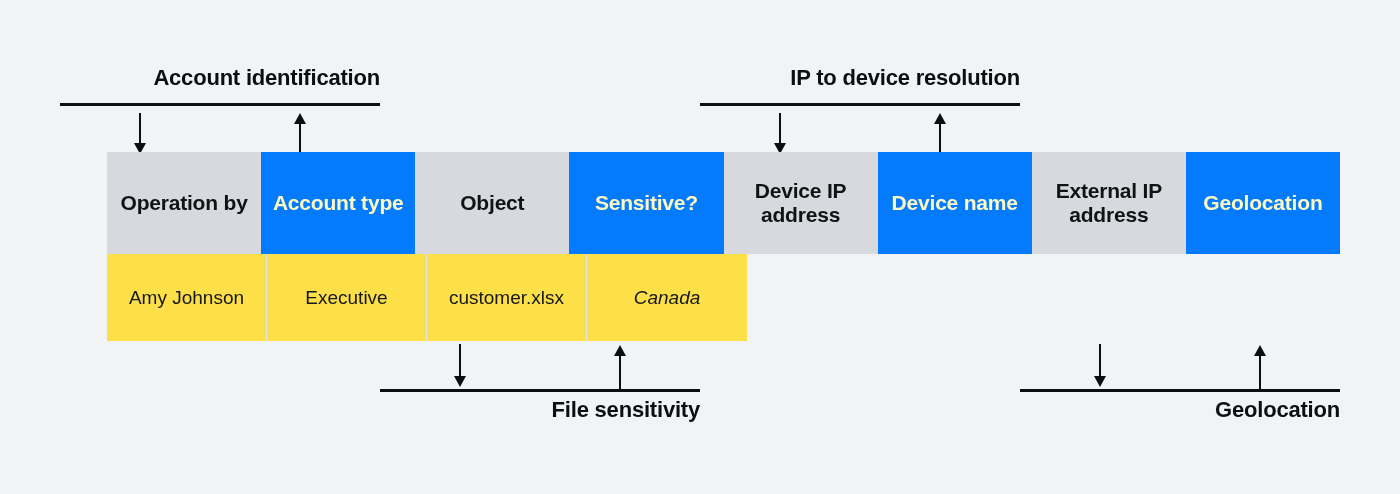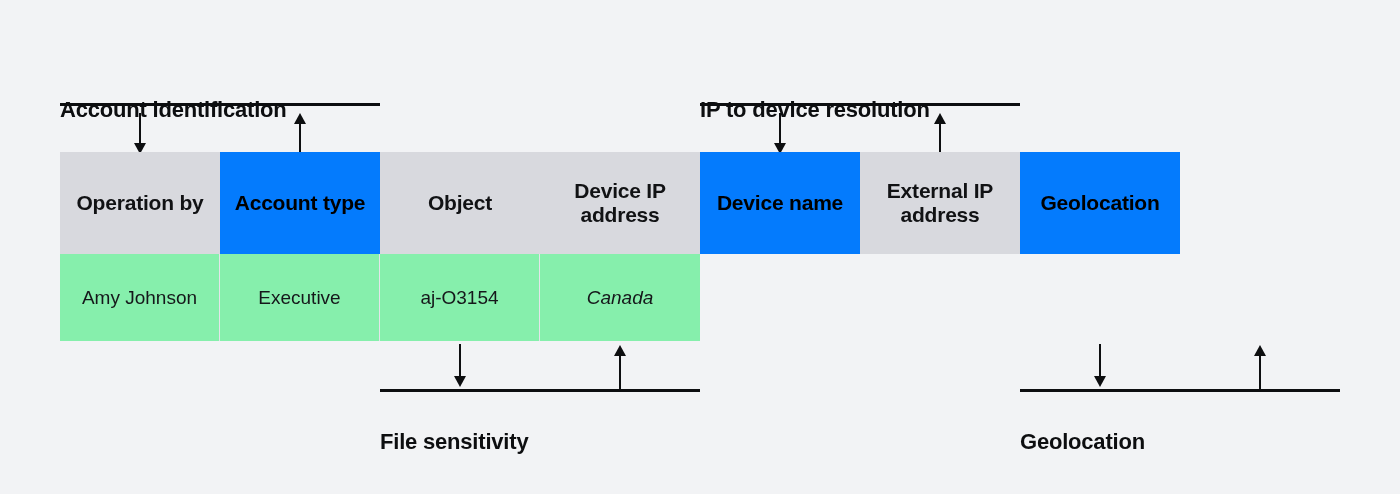--- a/index.html
+++ b/index.html
@@ -21,20 +21,21 @@
 
   
   .table {
     position: absolute;
     left: 60px;
     top: 152px;
     width: 1280px;
   }
   .row {
     display: flex;
+    margin-left: 47px;
   }
   .cell {
     width: 160px;
     box-sizing: border-box;
     display: flex;
     align-items: center;
     justify-content: center;
     text-align: center;
   }
   .header-row .cell {
@@ -44,25 +45,25 @@
     line-height: 1.12;
     letter-spacing: -0.2px;
     padding: 0 6px;
   }
   .header-row .cell.gray {
     background: #d8d9de;
     color: #111214;
   }
   .header-row .cell.blue {
     background: #047bfd;
-    color: #000000;
+    color: #fef9c3;
   }
   .data-row .cell {
     height: 87px;
-    background: #86efac;
+    background: #fde047;
     font-size: 19px;
     line-height: 1.25;
     color: #15171a;
     border-right: 1px solid #e4e5e9;
     padding: 0 6px;
   }
   .data-row .cell:last-child {
     border-right: none;
     font-style: italic;
   }
@@ -74,27 +75,26 @@
   .bracket .bar {
     position: absolute;
     left: 0;
     width: 100%;
     height: 3px;
     background: #0d0e10;
   }
   .bracket .label {
     position: absolute;
     width: 100%;
-    text-align: left;
+    text-align: right;
     font-weight: bold;
     font-size: 22px;
     letter-spacing: -0.2px;
     color: #0d0e10;
     white-space: nowrap;
-    margin-top: 32px;
   }
   .arrow {
     position: absolute;
     width: 18px;
   }
   .arrow .stem {
     position: absolute;
     left: 8px;
     width: 2px;
     background: #0d0e10;
@@ -162,30 +162,31 @@
         <div class="head"></div>
     </div>
   </div>
 
   <div class="table">
 
     <div class="row header-row">
       <div class="cell gray">Operation by</div>
       <div class="cell blue">Account type</div>
       <div class="cell gray">Object</div>
+      <div class="cell blue">Sensitive?</div>
       <div class="cell gray">Device IP address</div>
       <div class="cell blue">Device name</div>
       <div class="cell gray">External IP address</div>
       <div class="cell blue">Geolocation</div>
     </div>
 
     <div class="row data-row">
       <div class="cell">Amy Johnson</div>
       <div class="cell">Executive</div>
-      <div class="cell">aj-O3154</div>
+      <div class="cell">customer.xlsx</div>
       <div class="cell">Canada</div>
     </div>
 
   </div>
 
   <div class="bracket bottom" style="left:380px; top:389px; width:320px;">
     <div class="bar"></div>
     <div class="label">File sensitivity</div>
     <div class="arrow down" style="left:71px;">
       <div class="stem"></div>

